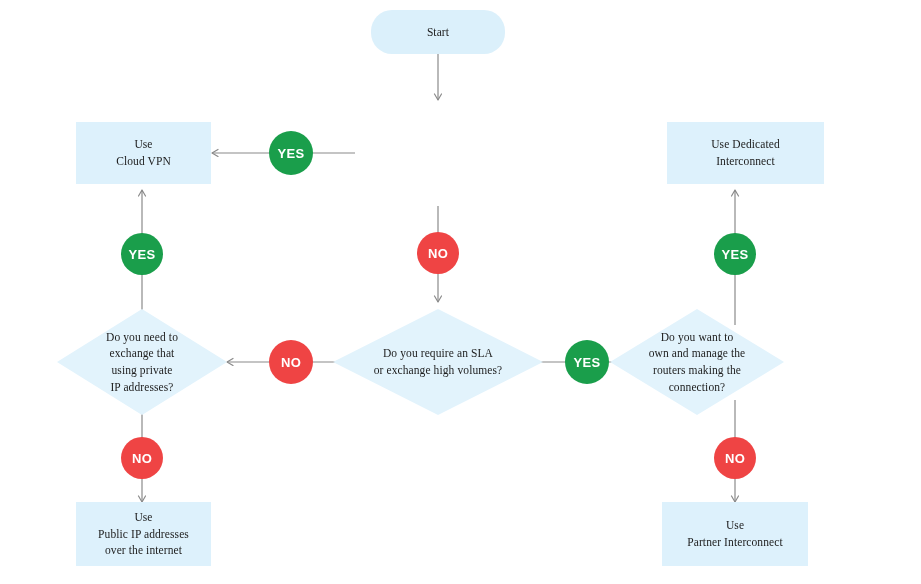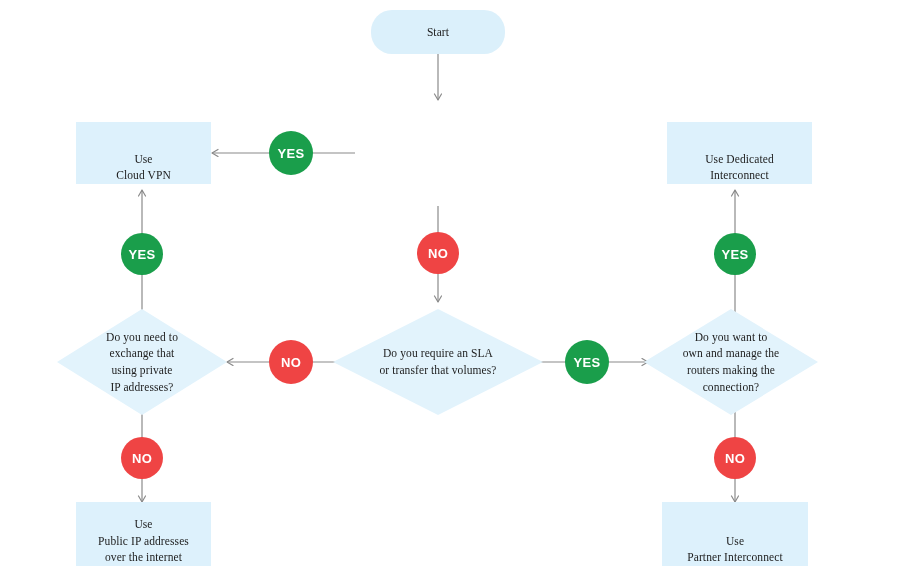--- a/index.html
+++ b/index.html
@@ -42,21 +42,20 @@
     padding: 0 6px;
   }
   
   .terminator {
     background: #dbf0fb;
     border-radius: 21px;
   }
   
   .process {
     background: #ddf1fc;
-    align-items: flex-end;
   }
   
   .decision {
     background: transparent;
   }
   .decision .shape {
     position: absolute;
     left: 0;
     top: 0;
     width: 100%;
@@ -118,40 +117,40 @@
   <div class="node terminator" style="left:371px; top:10px; width:134px; height:44px;">
     <span class="label">Start</span>
   </div>
 
 
   <div class="node process" style="left:76px; top:122px; width:135px; height:62px;">
     <span class="label">Use
 Cloud VPN</span>
   </div>
 
-  <div class="node process" style="left:667px; top:122px; width:145px; height:62px;">
+  <div class="node process" style="left:667px; top:122px; width:157px; height:62px;">
     <span class="label">Use Dedicated
 Interconnect</span>
   </div>
 
   <div class="node decision" style="left:57px; top:309px; width:170px; height:106px;">
     <span class="shape"></span>
     <span class="label">Do you need to
 exchange that
 using private
 IP addresses?</span>
   </div>
 
   <div class="node decision" style="left:333px; top:309px; width:210px; height:106px;">
     <span class="shape"></span>
     <span class="label">Do you require an SLA
-or transfer that volumes?</span>
+or exchange high volumes?</span>
   </div>
 
-  <div class="node decision" style="left:644px; top:309px; width:174px; height:106px;">
+  <div class="node decision" style="left:610px; top:309px; width:174px; height:106px;">
     <span class="shape"></span>
     <span class="label">Do you want to
 own and manage the
 routers making the
 connection?</span>
   </div>
 
   <div class="node process" style="left:76px; top:502px; width:135px; height:64px;">
     <span class="label">Use
 Public IP addresses

